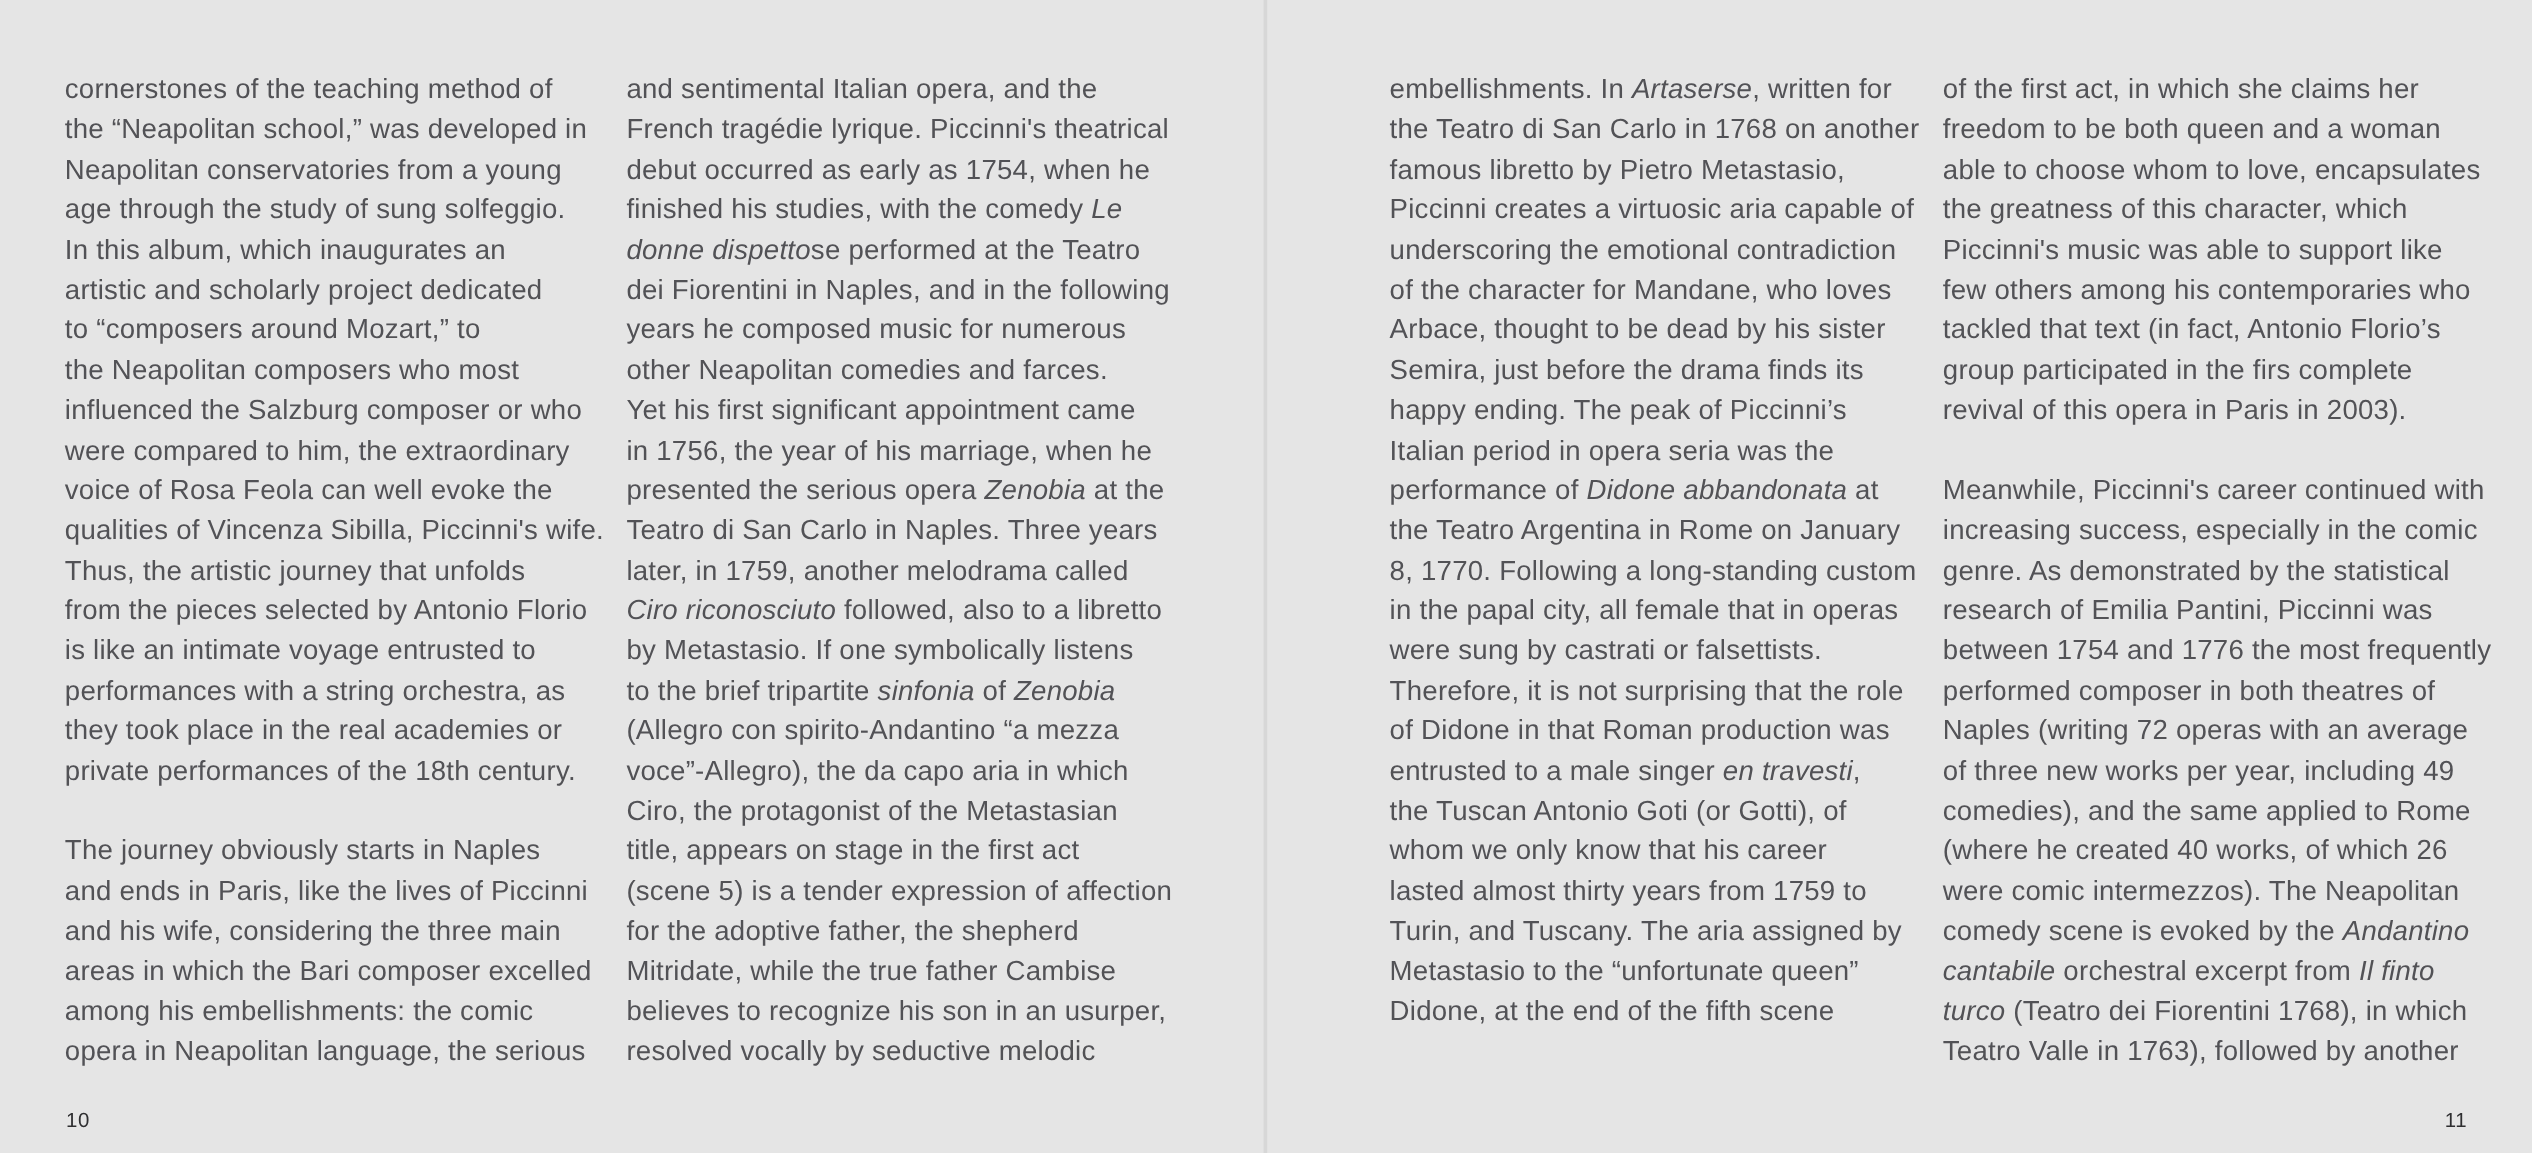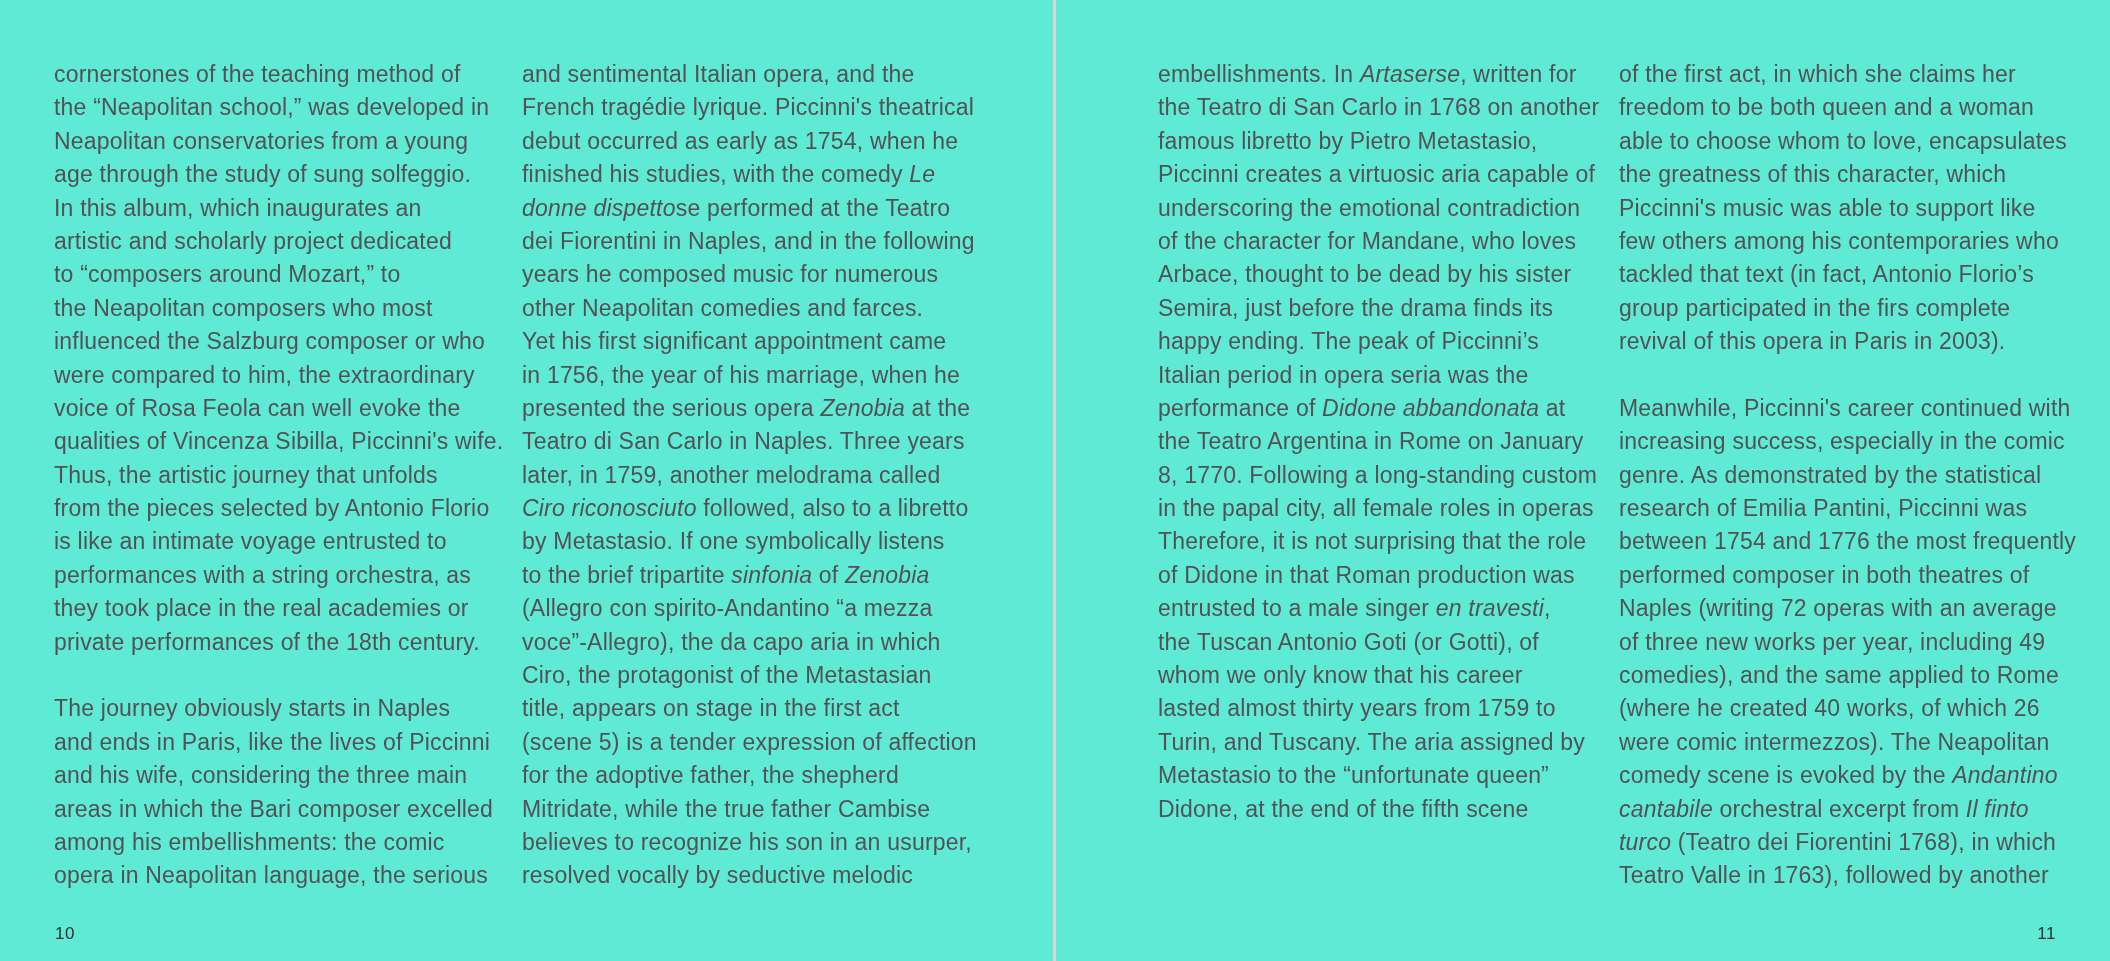--- a/index.html
+++ b/index.html
@@ -1,20 +1,20 @@
 <!DOCTYPE html>
 <html><head>
 <meta charset="utf-8">
 <style>
   html, body { margin: 0; padding: 0; background: #ffffff; }
   .spread {
     position: relative;
     width: 2110px;
     height: 961px;
-    background: #5eead4;
+    background: #e5e5e5;
     font-family: "Liberation Sans", "DejaVu Sans", sans-serif;
     overflow: hidden;
   }
   .divider {
     position: absolute;
     left: 1053px;
     top: 0;
     width: 3px;
     height: 961px;
     background: #d7d7d7;
@@ -119,21 +119,22 @@
         <div class="line">Piccinni creates a virtuosic aria capable of</div>
         <div class="line">underscoring the emotional contradiction</div>
         <div class="line">of the character for Mandane, who loves</div>
         <div class="line">Arbace, thought to be dead by his sister</div>
         <div class="line">Semira, just before the drama finds its</div>
         <div class="line">happy ending. The peak of Piccinni’s</div>
         <div class="line">Italian period in opera seria was the</div>
         <div class="line"><span>performance of </span><span class="it">Didone abbandonata</span><span> at</span></div>
         <div class="line">the Teatro Argentina in Rome on January</div>
         <div class="line">8, 1770. Following a long-standing custom</div>
-        <div class="line">in the papal city, all female roles in operas</div>
+        <div class="line">in the papal city, all female that in operas</div>
+        <div class="line">were sung by castrati or falsettists.</div>
         <div class="line">Therefore, it is not surprising that the role</div>
         <div class="line">of Didone in that Roman production was</div>
         <div class="line"><span>entrusted to a male singer </span><span class="it">en travesti</span><span>,</span></div>
         <div class="line">the Tuscan Antonio Goti (or Gotti), of</div>
         <div class="line">whom we only know that his career</div>
         <div class="line">lasted almost thirty years from 1759 to</div>
         <div class="line">Turin, and Tuscany. The aria assigned by</div>
         <div class="line">Metastasio to the “unfortunate queen”</div>
         <div class="line">Didone, at the end of the fifth scene</div>
       </div>

